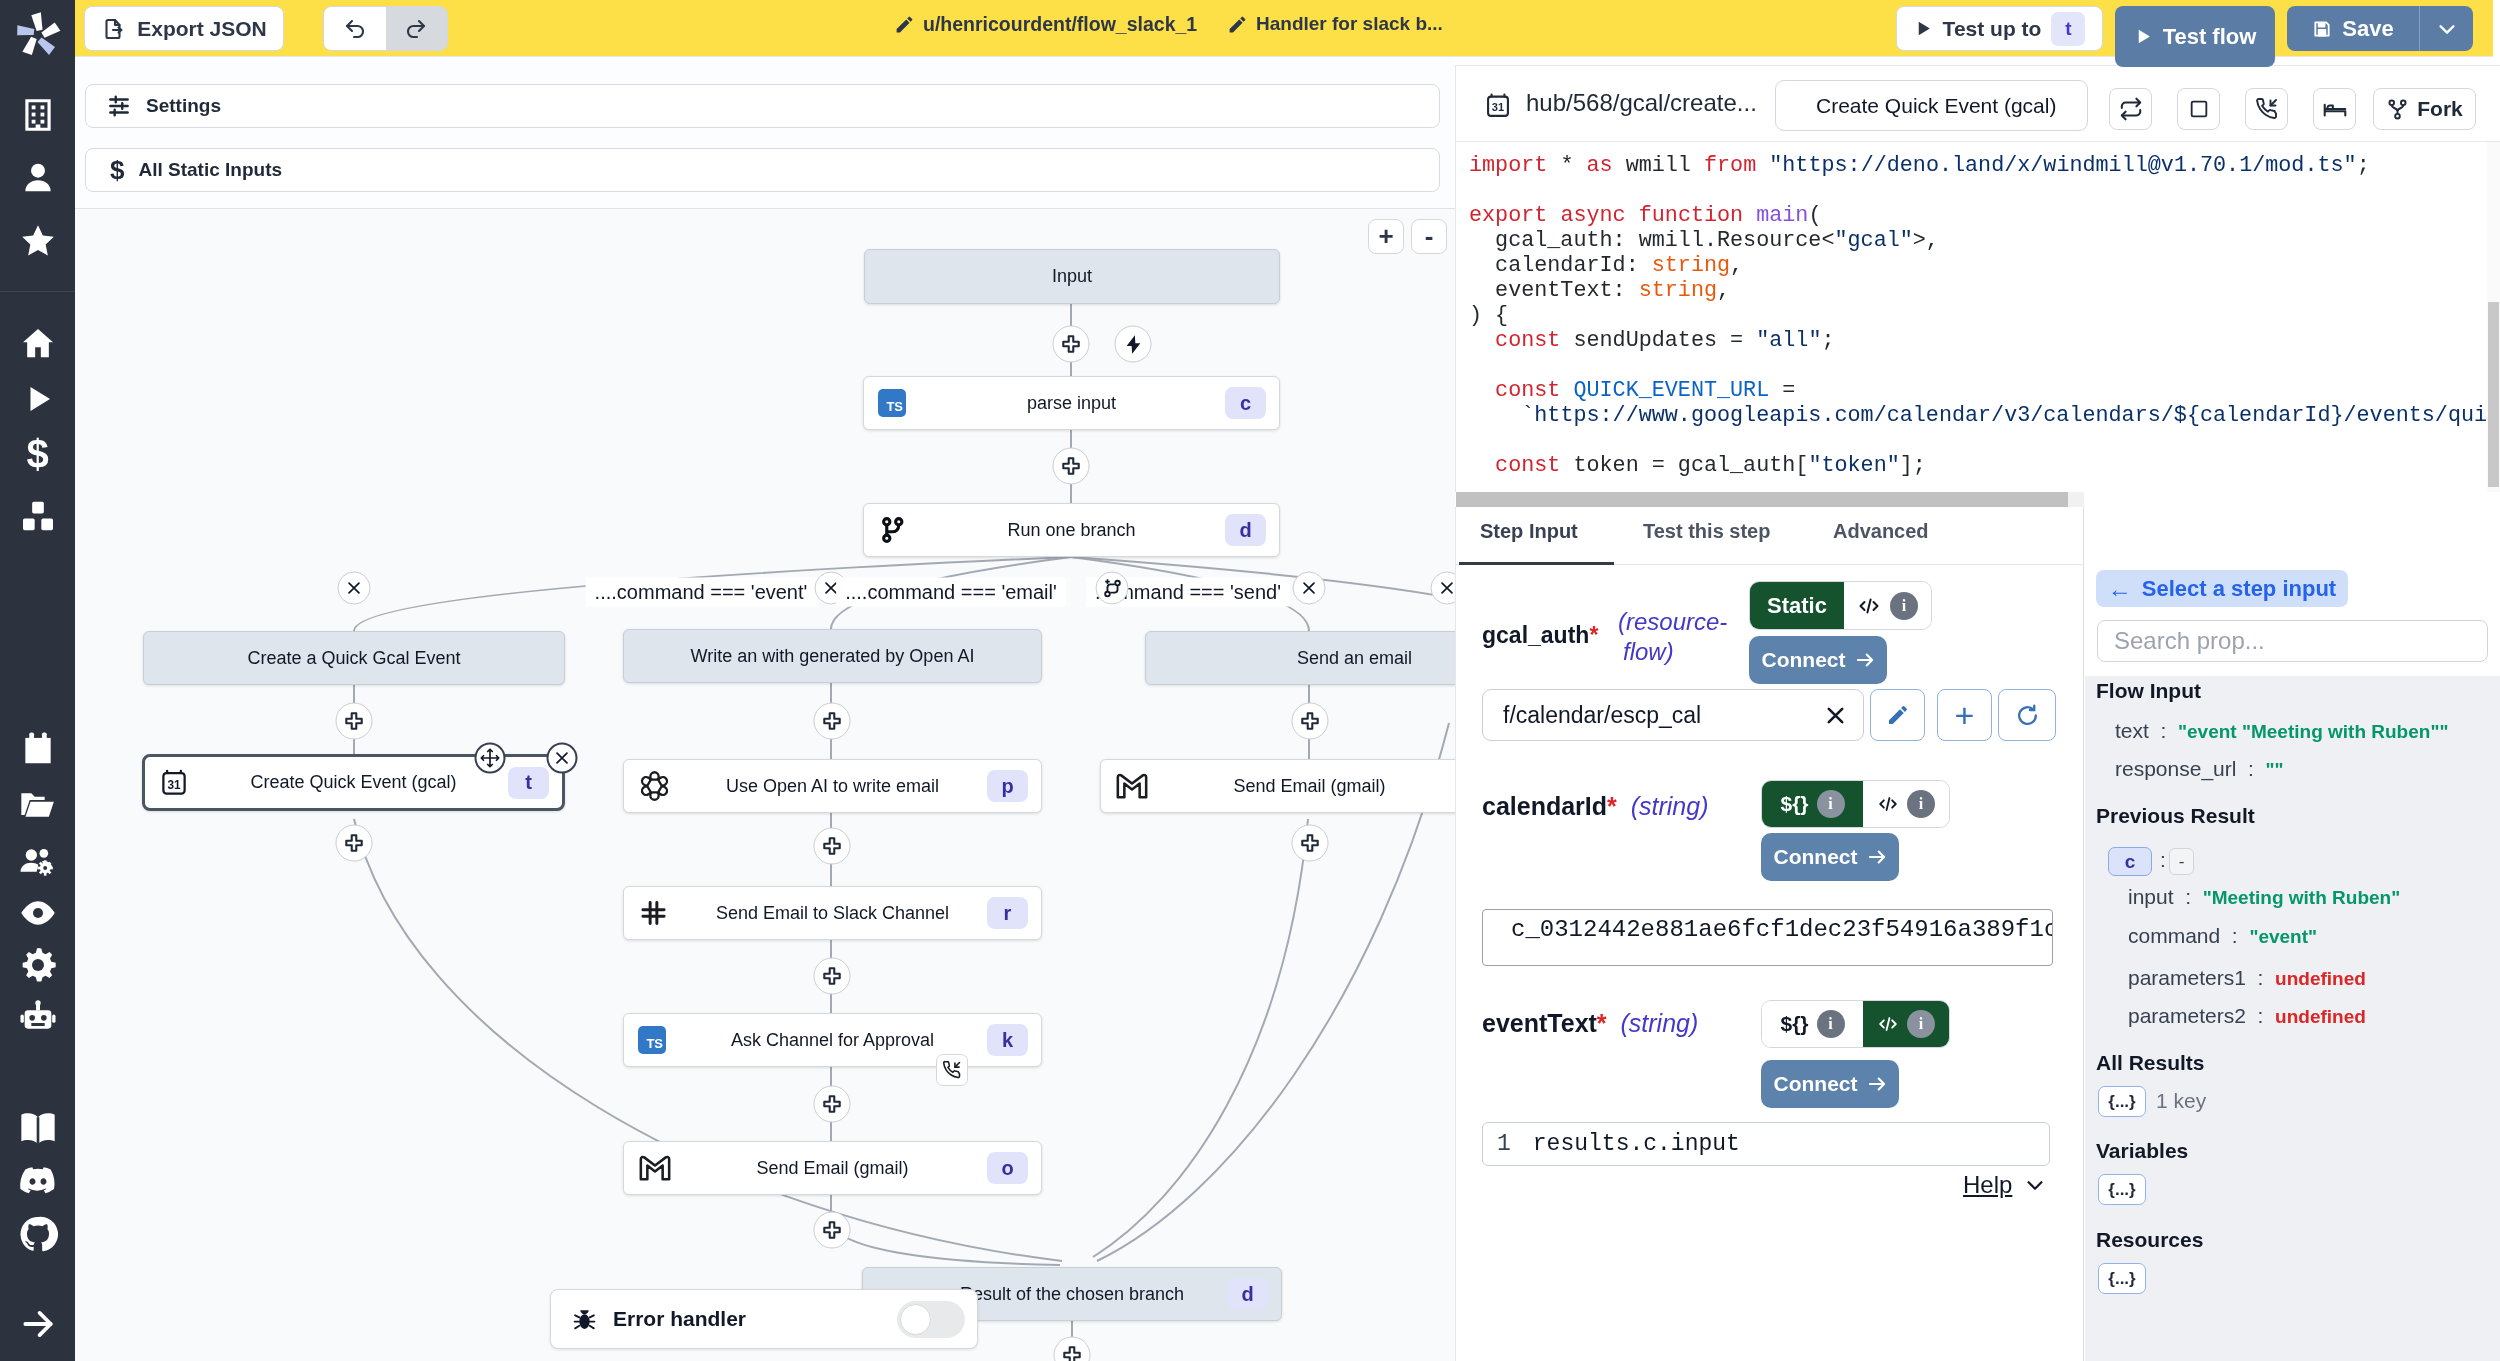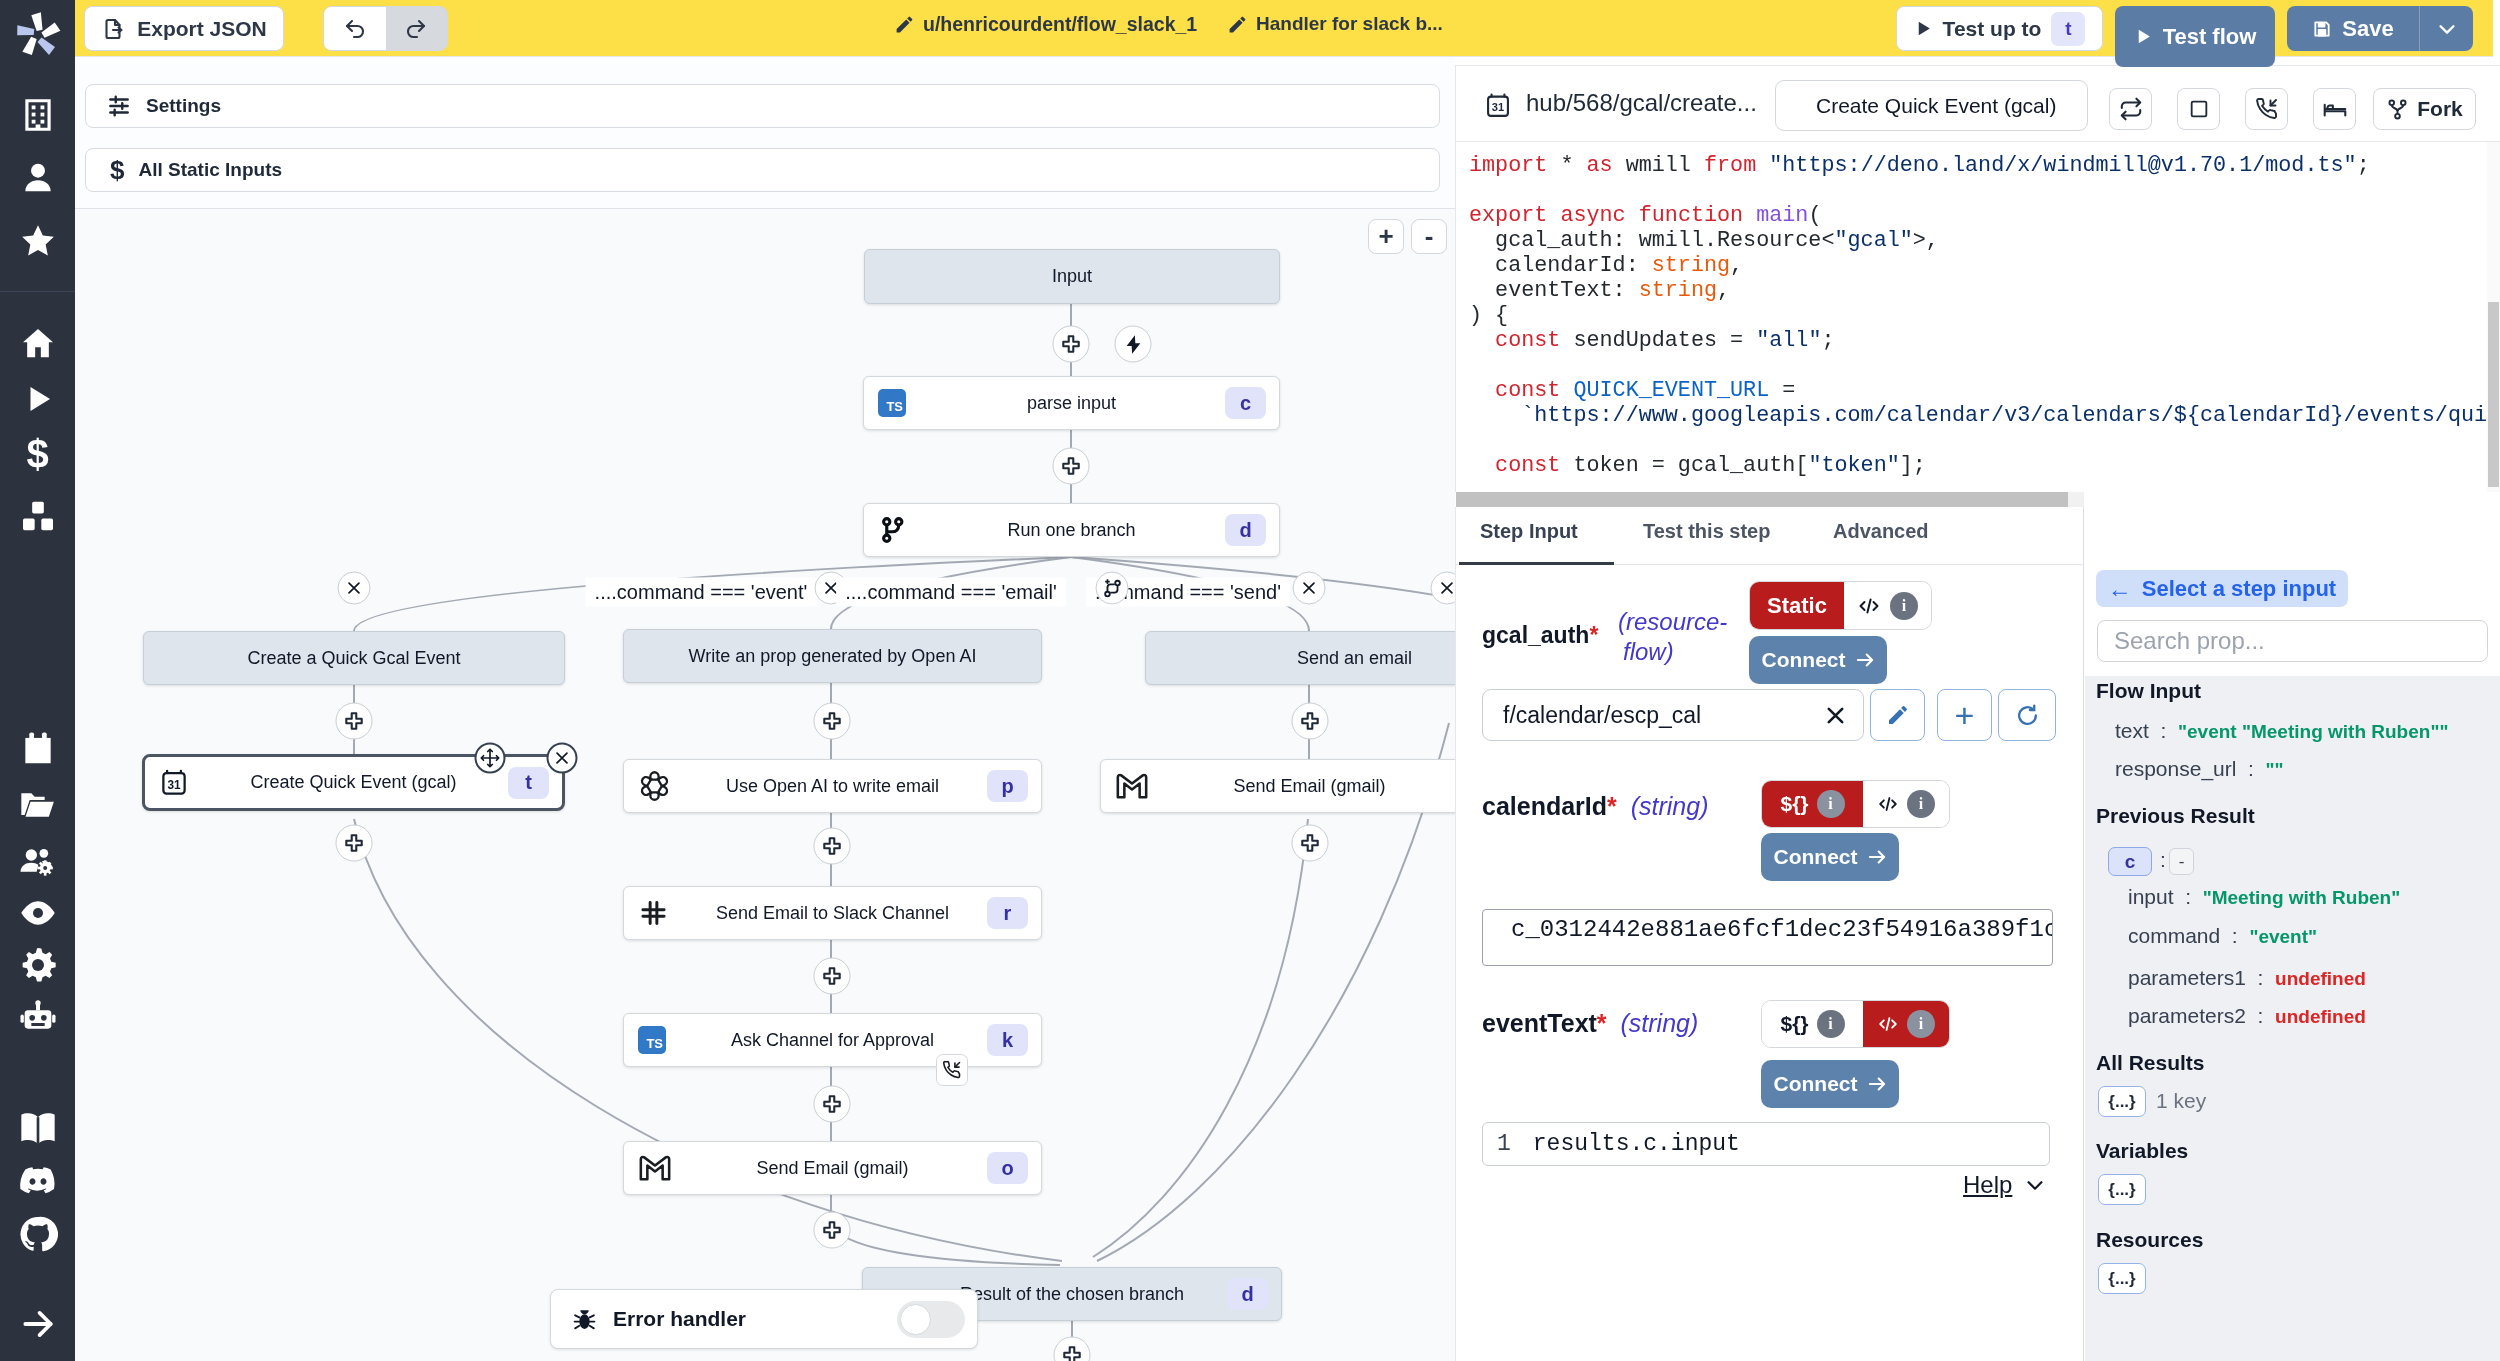--- a/index.html
+++ b/index.html
@@ -28,21 +28,21 @@
 .nicon{position:absolute;left:14px;top:50%;transform:translateY(-50%)}
 
 #codehead{position:absolute;left:1455px;top:65px;width:1045px;height:77px;background:#fff;border-top:1px solid #e5e7eb;border-bottom:1px solid #e5e7eb;border-left:1px solid #e5e7eb}
 #codebody{position:absolute;left:1455px;top:142px;width:1045px;height:350px;background:#fff;overflow:hidden;font-family:"Liberation Mono",monospace;font-size:21.75px;line-height:25px;white-space:pre;color:#24292f;padding:11px 0 0 13px;border-left:1px solid #e5e7eb}
 .iconbtn{position:absolute;background:#fff;border:1px solid #d4d8dd;border-radius:8px;display:flex;align-items:center;justify-content:center}
 .ck{color:#d1242f}.cs{color:#0a3069}.ct{color:#e8590c}.cf{color:#8250df}.cv{color:#0b63c5}
 
 #midpanel{position:absolute;left:1455px;top:507px;width:629px;height:854px;background:#fff;border-right:1px solid #dadfe4;border-left:1px solid #e5e7eb}
 .tab{font-size:20px;font-weight:700;color:#374151}
 #form{position:absolute;left:0;top:0;width:628px;height:854px}
-.darkseg{background:#b91c1c;color:#fff;display:flex;align-items:center;justify-content:center}
+.darkseg{background:#14532d;color:#fff;display:flex;align-items:center;justify-content:center}
 .lightseg{background:#fff;display:flex;align-items:center;justify-content:center}
 .connect{position:absolute;background:#5d82ab;color:#fff;font-weight:700;font-size:21px;border-radius:10px;display:flex;align-items:center;justify-content:center}
 .infoc{width:28px;height:28px;border-radius:50%;background:#6b7280;color:#fff;font-size:16px;font-weight:700;display:flex;align-items:center;justify-content:center;font-family:"Liberation Serif",serif}
 
 #props{position:absolute;left:2085px;top:507px;width:415px;height:854px;background:#fff}
 #propsgray{position:absolute;left:0;top:169px;width:415px;height:685px;background:#eef0f3}
 .phead{font-weight:700;font-size:21px;color:#111827}
 .pkey{font-size:21px;color:#374151}
 .pgreen{font-size:19px;font-weight:700;color:#059669}
 .pred{font-size:19px;font-weight:700;color:#dc2626}
@@ -332,21 +332,21 @@
         <path d="M5 5l14 14M19 5L5 19"></path>
       </svg>
     </div>
 <div class="xc" style="left:1372px;top:379px">
       <svg width="17" height="17" viewBox="0 0 24 24" fill="none" stroke="#111827" stroke-width="2.4" stroke-linecap="round">
         <path d="M5 5l14 14M19 5L5 19"></path>
       </svg>
     </div>
 
 <div class="node gnode" style="left:68px;top:422px;width:422px">Create a Quick Gcal Event</div>
-<div class="node gnode" style="left:548px;top:420px;width:419px">Write an prop generated by Open AI</div>
+<div class="node gnode" style="left:548px;top:420px;width:419px">Write an with generated by Open AI</div>
 <div class="node gnode" style="left:1070px;top:422px;width:419px">Send an email</div>
 <div class="plusc" style="left:279px;top:512px">
       <svg width="21" height="21" viewBox="0 0 24 24">
         <path d="M9.4 3.2h5.2v6.2h6.2v5.2h-6.2v6.2H9.4v-6.2H3.2V9.4h6.2z" fill="#fff" stroke="#1f2937" stroke-width="2.4" stroke-linejoin="round"></path>
       </svg>
     </div>
 <div class="plusc" style="left:757px;top:512px">
       <svg width="21" height="21" viewBox="0 0 24 24">
         <path d="M9.4 3.2h5.2v6.2h6.2v5.2h-6.2v6.2H9.4v-6.2H3.2V9.4h6.2z" fill="#fff" stroke="#1f2937" stroke-width="2.4" stroke-linejoin="round"></path>
       </svg>

